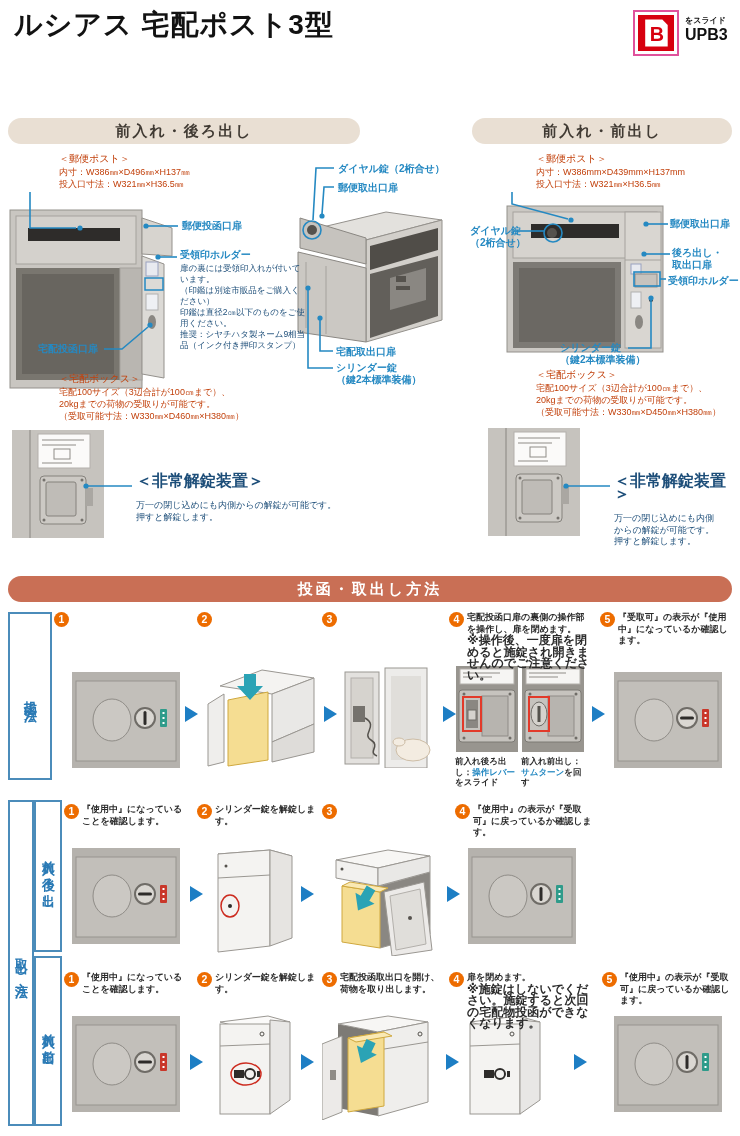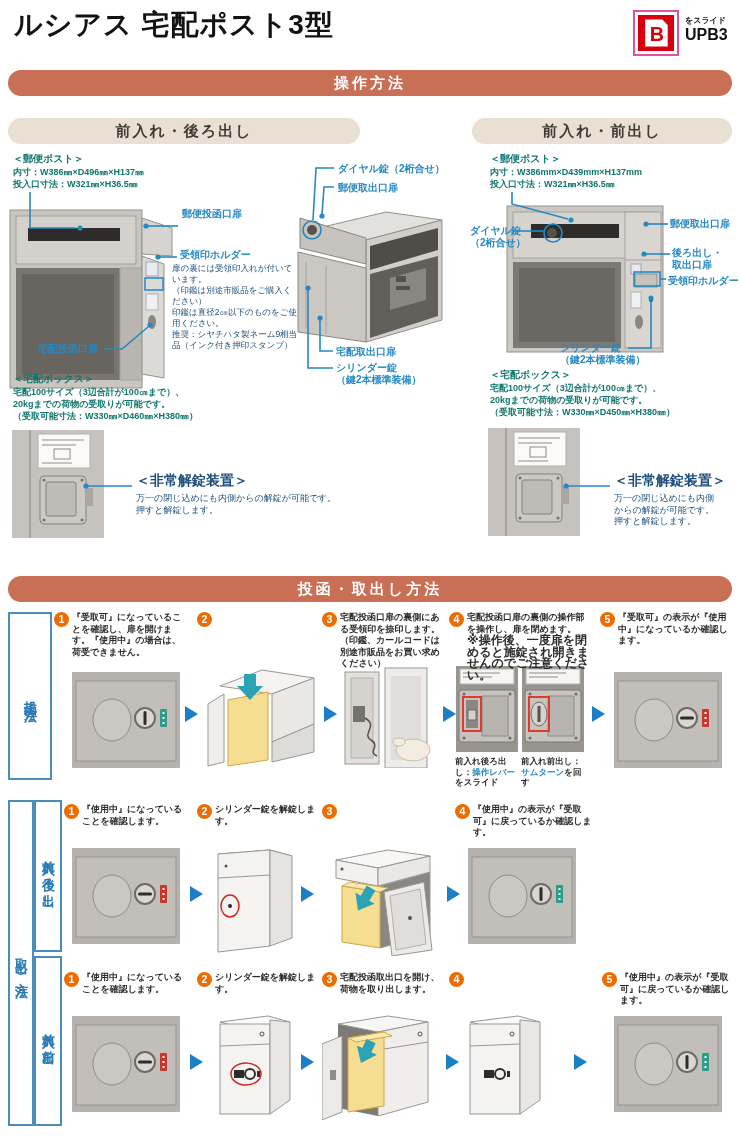--- a/index.html
+++ b/index.html
@@ -3,26 +3,26 @@
 <meta charset="utf-8">
 <style>
   html,body{margin:0;padding:0;background:#fff;}
   #canvas{position:relative;width:740px;height:1136px;background:#fff;overflow:hidden;
           font-family:"Liberation Sans","DejaVu Sans",sans-serif;}
   .bar{position:absolute;left:8px;width:724px;height:26px;border-radius:13px;background:#c96f55;
        color:#fff;font-weight:bold;font-size:15px;line-height:26px;text-align:center;letter-spacing:3px;z-index:6;}
   .pill{position:absolute;height:26px;border-radius:13px;background:#e9dfd3;color:#403a33;
         font-weight:bold;font-size:15px;line-height:26px;text-align:center;letter-spacing:2px;z-index:6;}
   .title{position:absolute;left:14px;top:6px;font-size:28px;font-weight:900;color:#121212;letter-spacing:1px;z-index:6;}
-  .spec{position:absolute;color:#0f766e;font-weight:bold;z-index:6;}
+  .spec{position:absolute;color:#c2410c;font-weight:normal;z-index:6;margin-left:46px;}
   .spec .h{font-size:10px;line-height:14px;}
   .spec .l{font-size:9px;line-height:12px;}
   .blab{position:absolute;color:#2589c2;font-weight:bold;font-size:10px;line-height:11px;white-space:nowrap;z-index:6;}
   .nnote{position:absolute;color:#1d4e79;z-index:6;}
-  .nnote .h{font-size:14px;font-weight:bold;line-height:13px;margin-bottom:6px;}
+  .nnote .h{font-size:16px;font-weight:bold;line-height:13px;margin-bottom:13px;}
   .nnote .l{font-size:9px;line-height:11.5px;white-space:nowrap;}
   .stampnotes{position:absolute;width:128px;color:#1d4e79;font-size:8.5px;line-height:10.5px;z-index:6;}
   .stampnotes div{margin:0 0 1px 0;}
   .sidebox{position:absolute;border:2px solid #4b8cba;background:#fff;display:flex;align-items:center;
            justify-content:center;color:#2a7ab5;font-weight:bold;writing-mode:vertical-rl;
            letter-spacing:3px;font-size:13px;z-index:6;}
   .step{position:absolute;display:flex;gap:3px;align-items:flex-start;z-index:6;}
   .num{flex:0 0 15px;width:15px;height:15px;border-radius:50%;background:#ed6c00;color:#fff;
        font-size:10.5px;font-weight:bold;text-align:center;line-height:15px;}
   .stx{font-size:9px;line-height:11.5px;color:#2b2b2b;font-weight:bold;}
@@ -202,21 +202,20 @@
         <polygon points="8,5 27,5 33,11 33,35 8,35" fill="#fff"></polygon>
         <text x="21" y="29" text-anchor="middle" font-size="22" font-weight="bold" fill="#d7000f">B</text>
       </svg>
     </div>
     <div class="badge-txt">
       <div class="badge-label">をスライド</div>
       <div class="badge-code">UPB3</div>
     </div>
   </div>
 
-  <div class="bar" style="top:70px">操作方法</div>
   <div class="pill" style="left:472px;top:118px;width:260px">前入れ・前出し</div>
   <div class="pill" style="left:8px;top:118px;width:352px">前入れ・後ろ出し</div>
 
   <svg class="ph" style="left:8px;top:206px" width="170" height="186" viewBox="0 0 170 186">
     <rect x="2" y="4" width="132" height="178" fill="#c9c6c1" stroke="#94918c"></rect>
     <rect x="8" y="10" width="120" height="48" fill="#d4d1cc" stroke="#a5a29d"></rect>
     <rect x="20" y="22" width="92" height="13" fill="#2e2c2a"></rect>
     <rect x="8" y="62" width="104" height="112" fill="#79766f"></rect>
     <rect x="14" y="68" width="92" height="100" fill="#68655f"></rect>
     <rect x="112" y="62" width="22" height="112" fill="#b9b6b1" stroke="#a5a29d"></rect>
@@ -304,23 +303,23 @@
       <circle cx="651" cy="298" r="2.6"></circle>
         <circle cx="566" cy="486" r="2.6"></circle>
     </g>
   </svg>
 
   <div class="spec" style="left:13px;top:152px">
     <div class="h">＜郵便ポスト＞</div>
     <div class="l">内寸：W386㎜×D496㎜×H137㎜</div>
     <div class="l">投入口寸法：W321㎜×H36.5㎜</div>
   </div>
-  <div class="blab" style="left:182px;top:208px">郵便投函口扉</div>
+  <div class="blab" style="left:182px;top:220px">郵便投函口扉</div>
   <div class="blab" style="left:180px;top:249px">受領印ホルダー</div>
-  <div class="stampnotes" style="left:172px;top:263px">
+  <div class="stampnotes" style="left:180px;top:263px">
     <div>扉の裏には受領印入れが付いています。</div>
     <div>（印鑑は別途市販品をご購入ください）</div>
     <div>印鑑は直径2㎝以下のものをご使用ください。</div>
     <div>推奨：シヤチハタ製ネーム9相当品（インク付き押印スタンプ）</div>
   </div>
   <div class="blab" style="left:38px;top:343px">宅配投函口扉</div>
   <div class="spec" style="left:13px;top:372px">
     <div class="h">＜宅配ボックス＞</div>
     <div class="l">宅配100サイズ（3辺合計が100㎝まで）、</div>
     <div class="l">20kgまでの荷物の受取りが可能です。</div>
@@ -363,28 +362,26 @@
     <div class="l">からの解錠が可能です。</div>
     <div class="l">押すと解錠します。</div>
   </div>
 
   <div class="bar" style="top:576px">投函・取出し方法</div>
 
   <div class="sidebox" style="left:8px;top:612px;width:40px;height:164px">投函方法</div>
 
   <div class="step" style="left:54px;top:612px;width:128px">
     <span class="num">1</span>
-    <span class="stx"><span>『受取可』になっていることを確認し、扉を開けます。『使用中』の場合は、荷受できません。</span><span class="snote"></span></span>
   </div>
   <div class="step" style="left:197px;top:612px;width:126px">
     <span class="num">2</span>
   </div>
   <div class="step" style="left:322px;top:612px;width:124px">
     <span class="num">3</span>
-    <span class="stx"><span>宅配投函口扉の裏側にある受領印を捺印します。（印鑑、カールコードは別途市販品をお買い求めください）</span><span class="snote"></span></span>
   </div>
   <div class="step" style="left:449px;top:612px;width:142px">
     <span class="num">4</span>
     <span class="stx"><span>宅配投函口扉の裏側の操作部を操作し、扉を閉めます。</span><span class="snote">※操作後、一度扉を閉めると施錠され開きませんのでご注意ください。</span></span>
   </div>
   <div class="step" style="left:600px;top:612px;width:134px">
     <span class="num">5</span>
     <span class="stx"><span>『受取可』の表示が『使用中』になっているか確認します。</span><span class="snote"></span></span>
   </div>
 
@@ -460,20 +457,21 @@
   <div class="step" style="left:197px;top:972px;width:124px">
     <span class="num">2</span>
     <span class="stx"><span>シリンダー錠を解錠します。</span><span class="snote"></span></span>
   </div>
   <div class="step" style="left:322px;top:972px;width:124px">
     <span class="num">3</span>
     <span class="stx"><span>宅配投函取出口を開け、荷物を取り出します。</span><span class="snote"></span></span>
   </div>
   <div class="step" style="left:449px;top:972px;width:142px">
     <span class="num">4</span>
+    <span class="stx"><span>扉を閉めます。</span><span class="snote">※施錠はしないでください。施錠すると次回の宅配物投函ができなくなります。</span></span>
   </div>
   <div class="step" style="left:602px;top:972px;width:132px">
     <span class="num">5</span>
     <span class="stx"><span>『使用中』の表示が『受取可』に戻っているか確認します。</span><span class="snote"></span></span>
   </div>
 
   <svg class="ph" style="left:72px;top:1016px" width="108" height="96" viewBox="0 0 108 96">
       <use href="#sym-dial-use"></use>
     </svg>
   <div class="arr" style="left:190px;top:1054px"></div>

